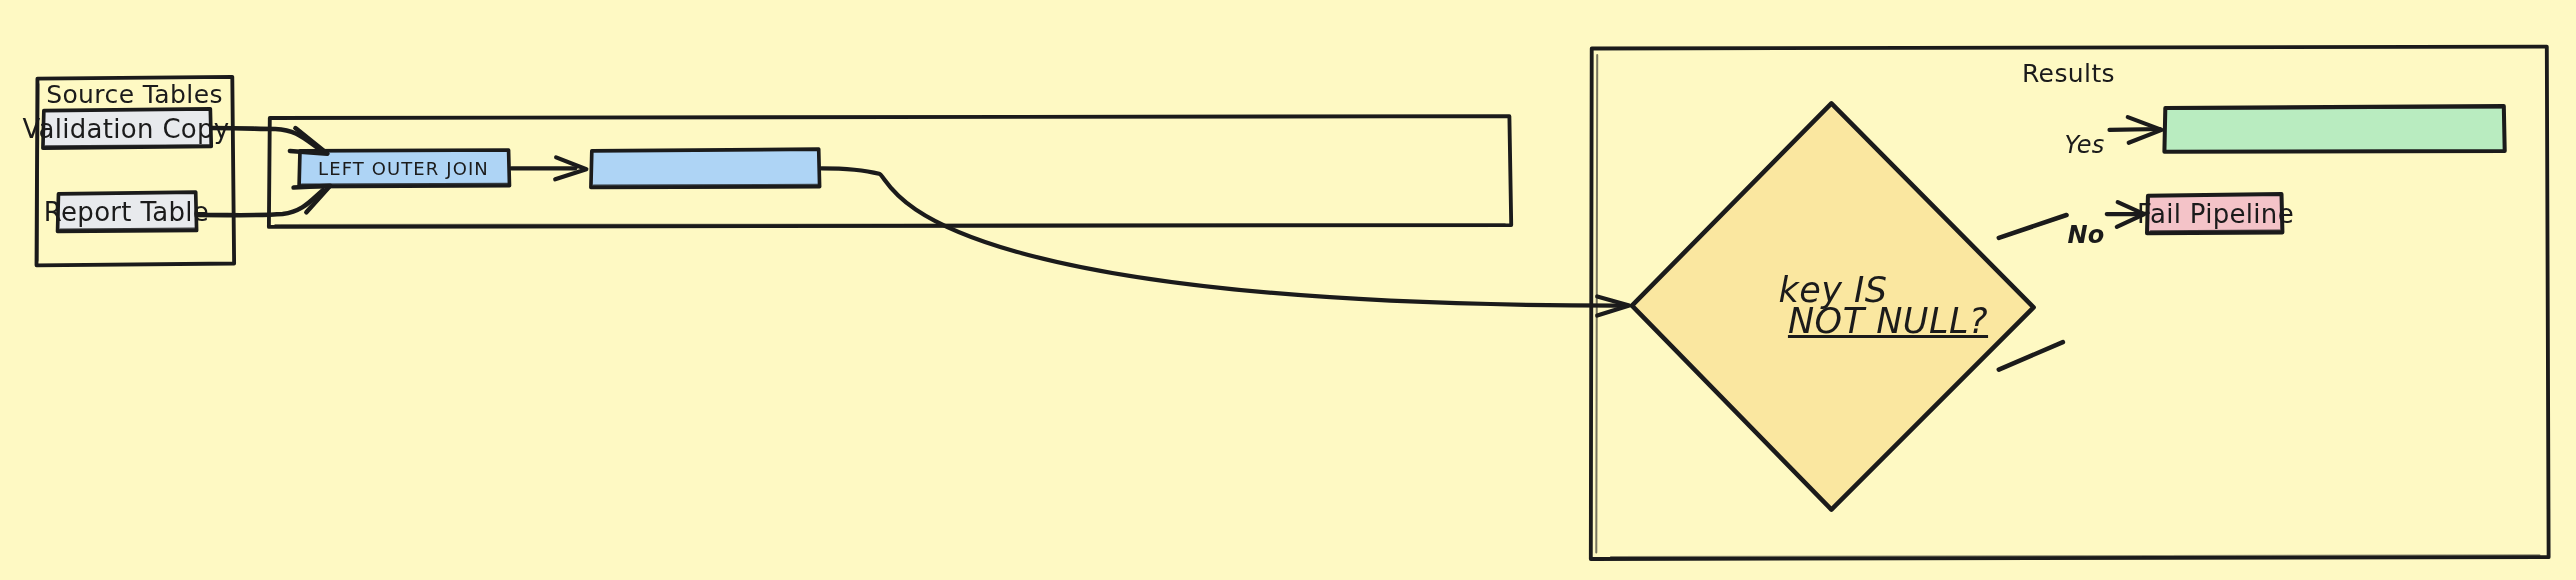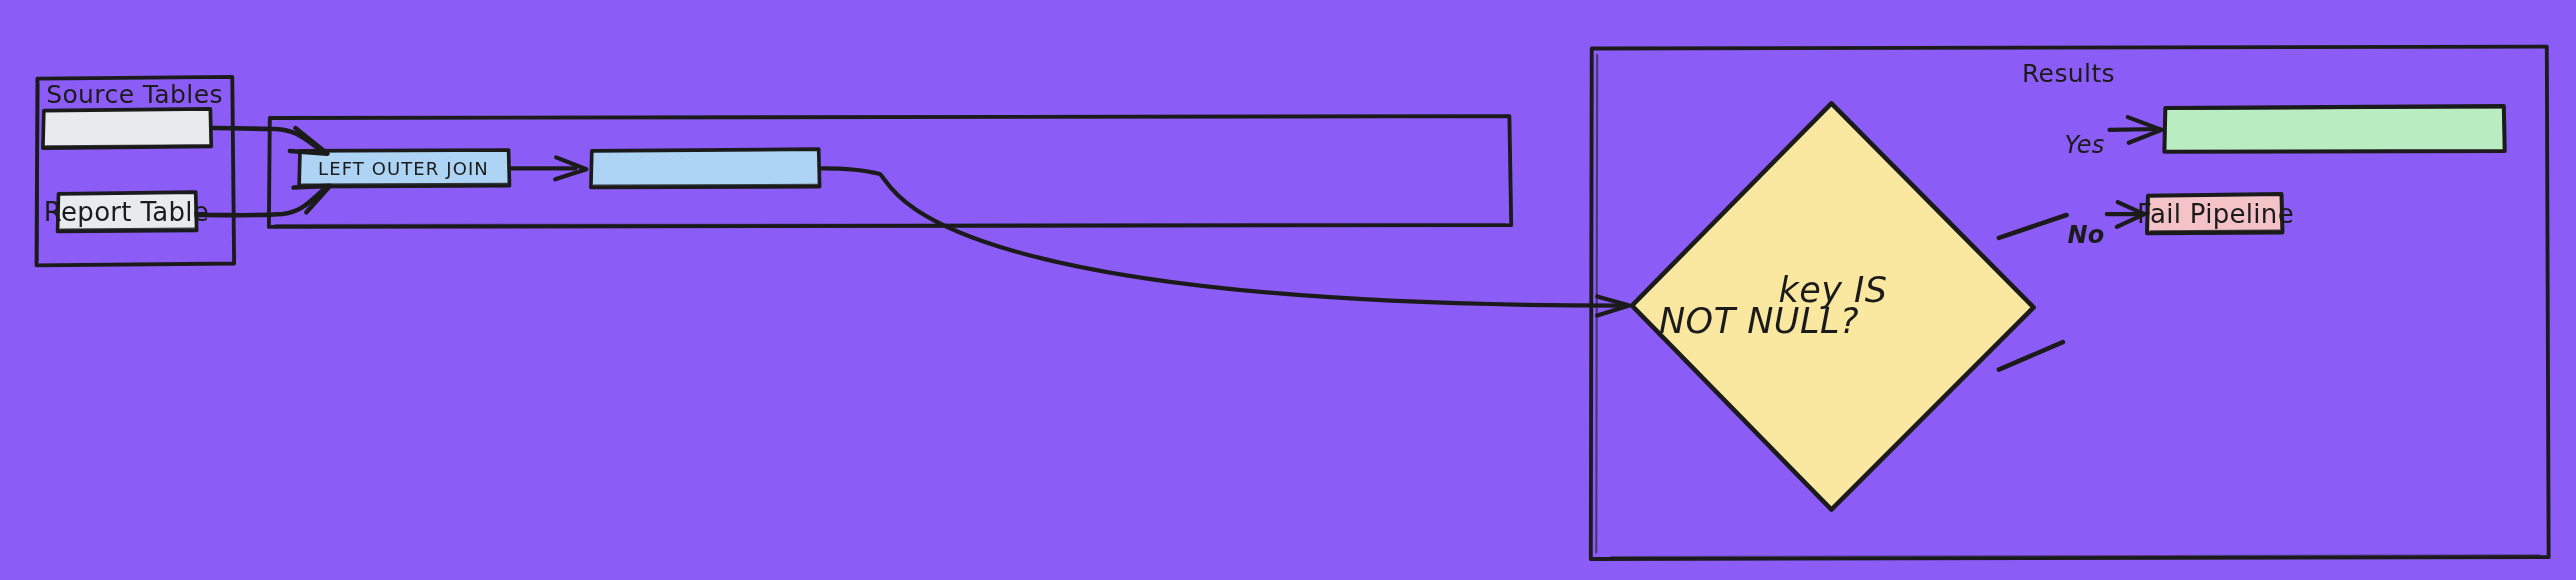--- a/index.html
+++ b/index.html
@@ -7,21 +7,21 @@
     padding: 0;
     background: #ffffff;
   }
   body {
     font-family: "DejaVu Sans", sans-serif;
   }
   #canvas {
     position: relative;
     width: 2576px;
     height: 580px;
-    background: #8b5cf6;
+    background: #fef9c3;
     overflow: hidden;
   }
   #sketch {
     position: absolute;
     left: 0;
     top: 0;
     width: 2576px;
     height: 580px;
   }
   .lbl {
@@ -150,28 +150,29 @@
       <path d="M 2314 221 L 2343 234 L 2313 248" fill="none" stroke="#1b1b1b" stroke-width="4.6" stroke-linecap="round" stroke-linejoin="round"></path>
     </g>
 
   </svg>
 
   <div class="lbl grp-title" style="left:35px; top:79px; width:199px; height:31px;">Source Tables</div>
 
 
   <div class="lbl grp-title" style="left:1922px; top:57px; width:293px; height:33px;">Results</div>
 
+  <div class="lbl node-text" style="left:42px; top:110px; width:168px; height:38px;">Validation Copy</div>
 
   <div class="lbl node-text" style="left:57px; top:193px; width:139px; height:38px;text-align:center;">Report Table</div>
 
   <div class="lbl join-text" style="left:298px; top:150px; width:211px; height:37px;">LEFT OUTER JOIN</div>
 
 
   <div class="lbl diamond-text" style="left:1705px; top:275px; width:256px; height:31px;">key IS</div>
-  <div class="lbl diamond-text" style="left:1631px; top:306px; width:256px; height:31px;">NOT NULL?</div>
+  <div class="lbl diamond-text" style="left:1760px; top:306px; width:256px; height:31px;text-decoration:underline;">NOT NULL?</div>
 
 
   <div class="lbl node-text" style="left:2148px; top:195px; width:135px; height:38px;">Fail Pipeline</div>
 
   <div class="lbl edge-text" style="left:2058px; top:110px; width:53px; height:31px;">Yes</div>
 
   <div class="lbl edge-text" style="left:2062px; top:200px; width:48px; height:31px;font-weight:bold;">No</div>
 
 </div>
 

